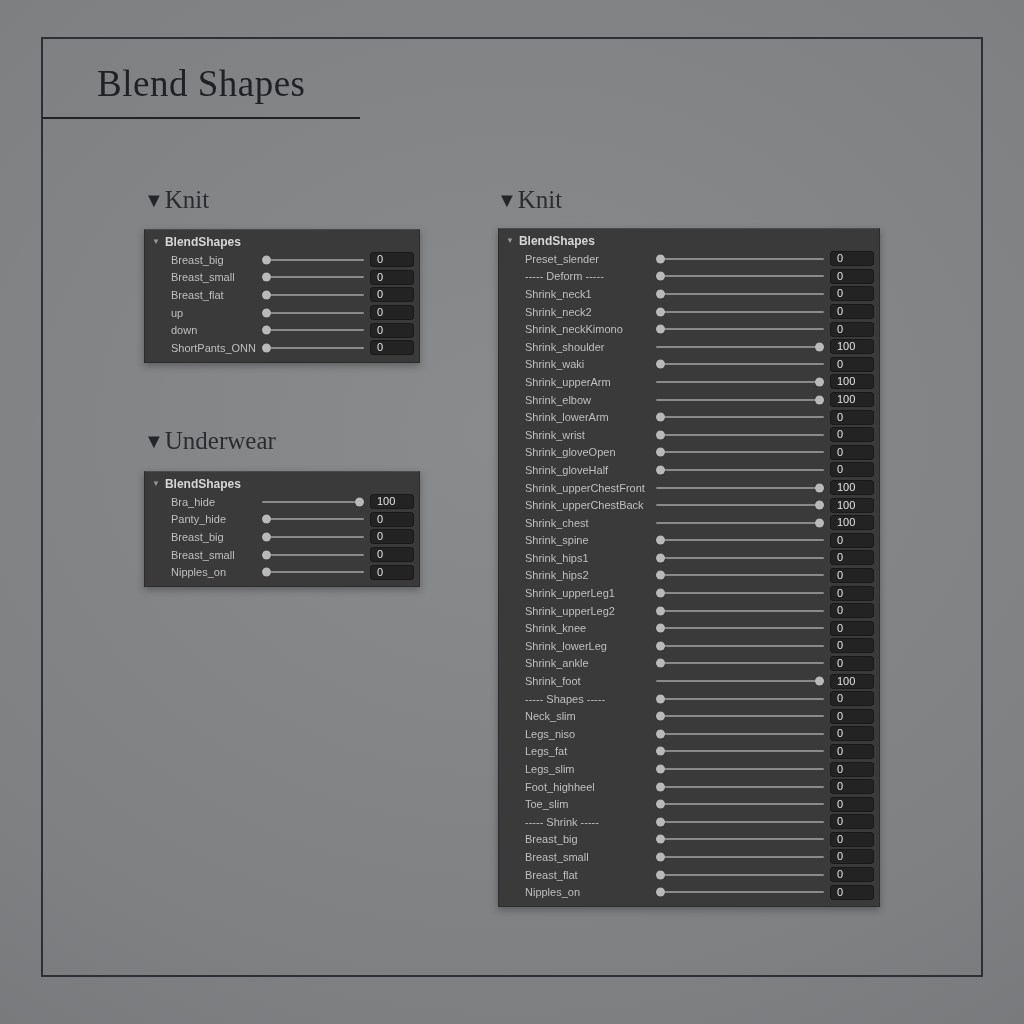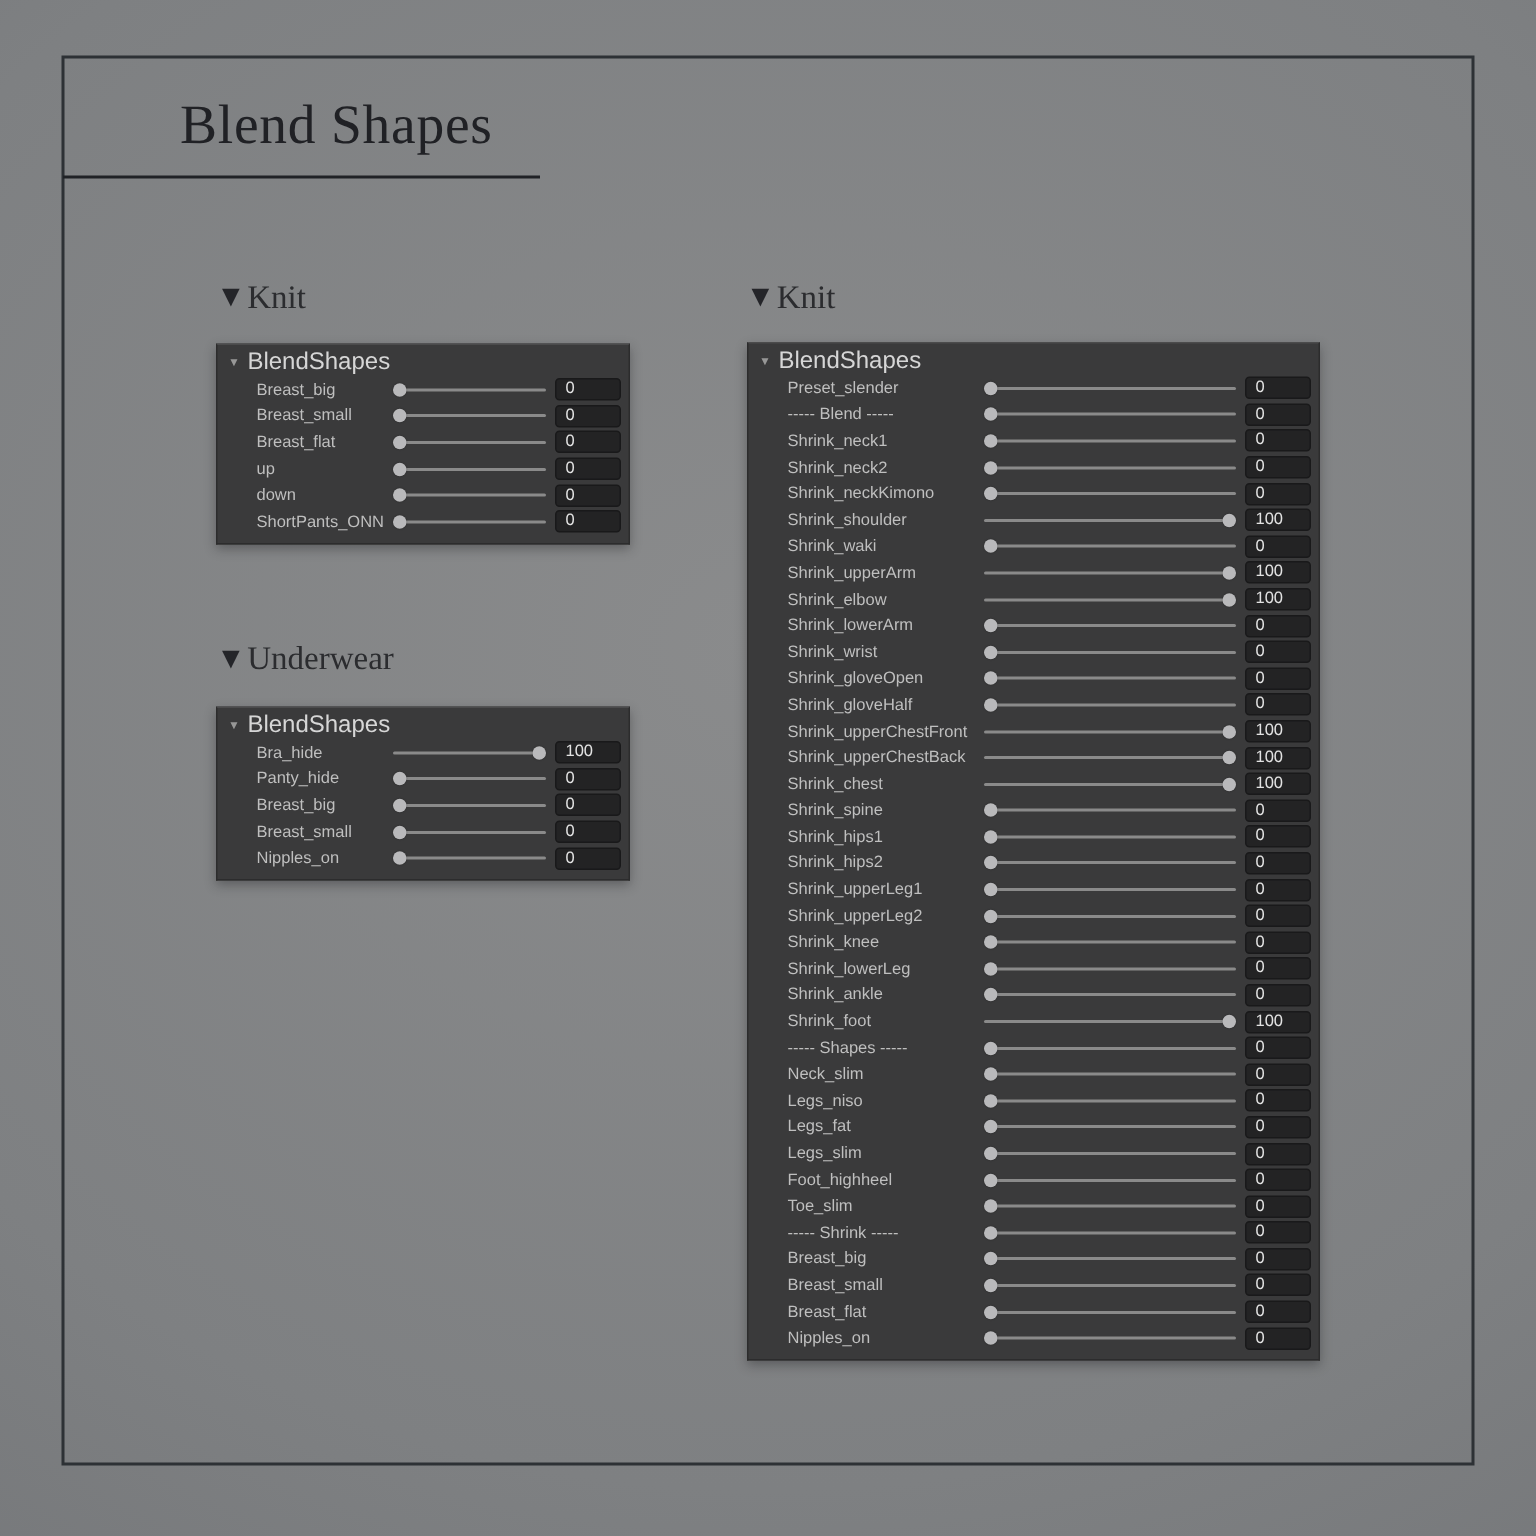--- a/index.html
+++ b/index.html
@@ -8,40 +8,40 @@
     background:radial-gradient(ellipse 120% 100% at 50% 42%, #8a8b8c 0%, #7e8082 55%, #6d6f72 100%);
     font-family:"Liberation Sans",sans-serif;
   }
   .frame{
     position:absolute;left:41px;top:37px;width:942px;height:940px;
     box-sizing:border-box;border:2px solid #2d3135;
   }
   .page-title{
     position:absolute;left:97px;top:62px;
     font-family:"Liberation Serif",serif;font-size:37px;color:#202125;
-    letter-spacing:0.5px;white-space:nowrap;margin-left:23px;
+    letter-spacing:0.5px;white-space:nowrap;
   }
   .title-underline{
     position:absolute;left:42px;top:117px;width:318px;height:2px;background:#202226;
   }
   .section-header{
     position:absolute;display:flex;align-items:center;white-space:nowrap;
     font-family:"Liberation Serif",serif;color:#2b2c2f;cursor:default;
   }
   .section-header .tri{font-size:20px;color:#242529;margin-right:1px;line-height:1;}
-  .section-header .section-label{font-size:22px;line-height:1;}
+  .section-header .section-label{font-size:25px;line-height:1;}
   .panel{
     position:absolute;background:#3a3a3b;
     border:1px solid #2c2c2d;border-top-color:#4b4b4c;
     box-shadow:0 3px 7px rgba(22,22,26,0.35);
     box-sizing:border-box;padding:3px 0 5px 0;
   }
   .panel-header{display:flex;align-items:center;height:18px;padding-left:7px;gap:5px;}
   .fold-arrow{color:#979797;font-size:8px;line-height:1;}
-  .panel-title{color:#d6d6d6;font-size:16px;}
+  .panel-title{color:#d6d6d6;font-size:12px;font-weight:bold;}
   .row{display:flex;align-items:center;height:17.6px;padding:0 5px 0 26px;gap:6px;}
   .row-label{flex:1;color:#bfbfbf;font-size:11px;white-space:nowrap;overflow:hidden;}
   .slider{position:relative;height:12px;flex:none;cursor:pointer;}
   .panel-small .slider{width:102px;}
   .panel-large .slider{width:168px;}
   .track{position:absolute;left:0;right:0;top:50%;height:2px;margin-top:-1px;background:#8a8a8a;border-radius:1px;}
   .knob{position:absolute;top:50%;width:9px;height:9px;border-radius:50%;background:#b9b9bb;transform:translateY(-50%);box-shadow:0 0 1px rgba(0,0,0,0.5);}
   .value-box{
     flex:none;width:44px;height:15px;box-sizing:border-box;
     background:#232324;border:1px solid #19191a;border-radius:3px;
@@ -183,21 +183,21 @@
     <div>
         <div class="row">
           <span class="row-label">Preset_slender</span>
           <div class="slider">
             <div class="track"></div>
             <div class="knob" style="left: calc(0% + 0px);"></div>
           </div>
           <div class="value-box">0</div>
         </div>
         <div class="row">
-          <span class="row-label">----- Blend -----</span>
+          <span class="row-label">----- Deform -----</span>
           <div class="slider">
             <div class="track"></div>
             <div class="knob" style="left: calc(0% + 0px);"></div>
           </div>
           <div class="value-box">0</div>
         </div>
         <div class="row">
           <span class="row-label">Shrink_neck1</span>
           <div class="slider">
             <div class="track"></div>

